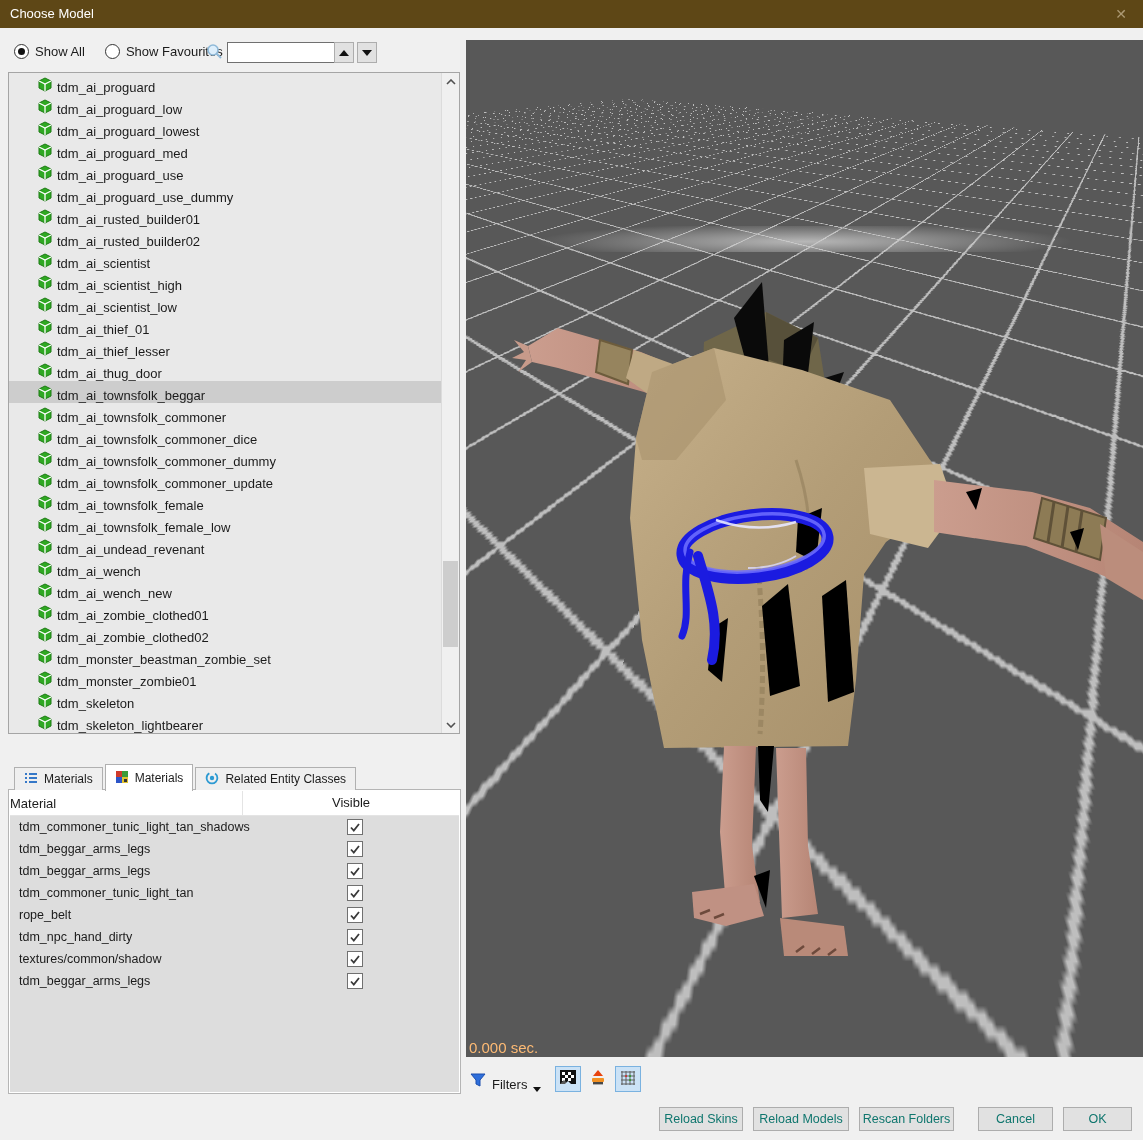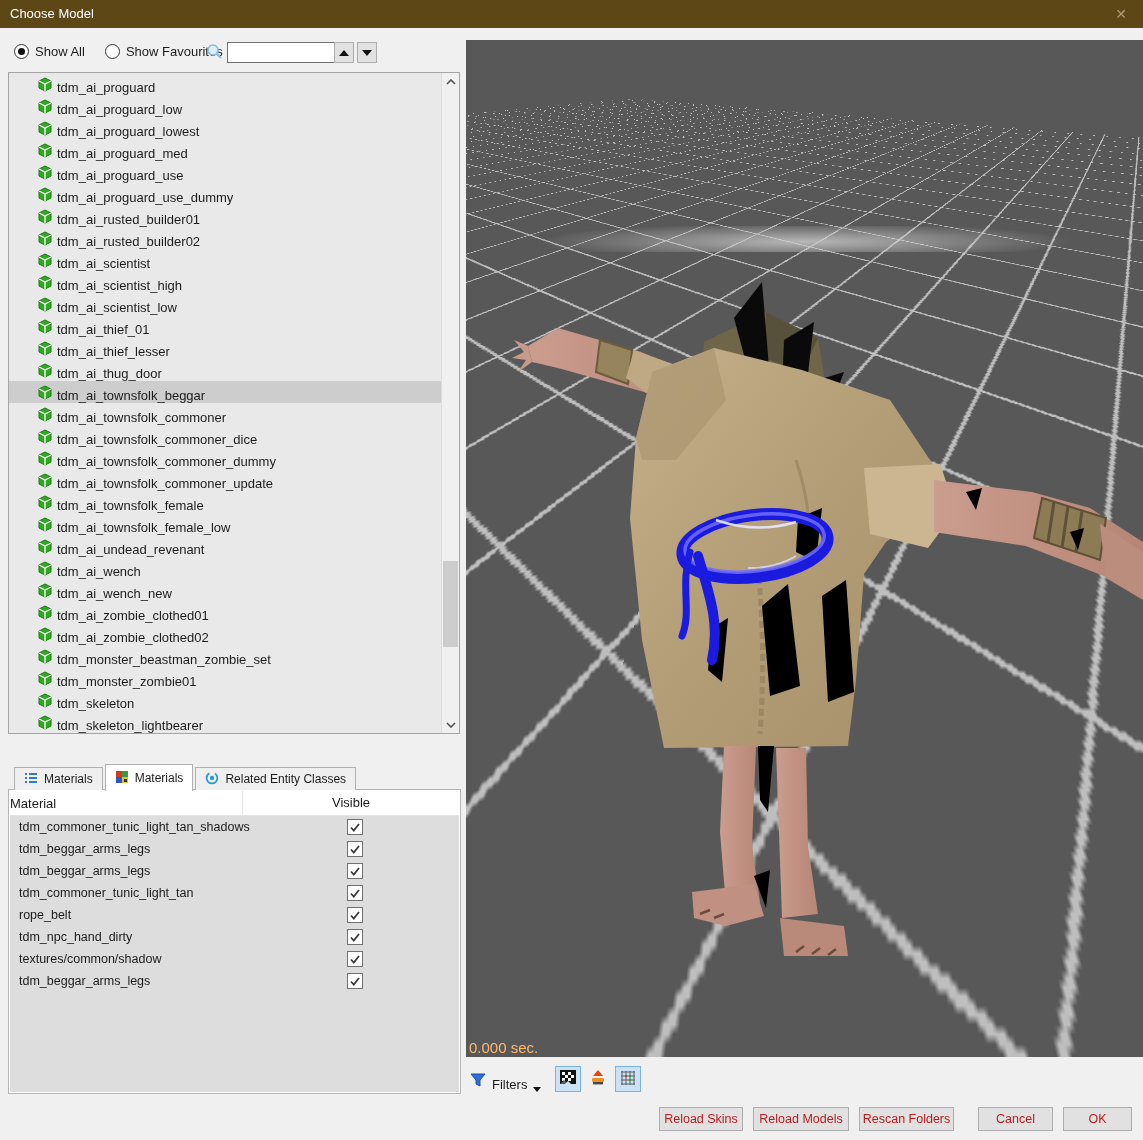--- a/index.html
+++ b/index.html
@@ -63,21 +63,21 @@
   .vp-timer{position:absolute;left:3px;bottom:1px;color:#fdba74;font-size:15px;}
 
   
   .filterbar{position:absolute;left:466px;top:1062px;width:677px;height:30px;display:flex;align-items:flex-end;}
   .filters-label{font-size:13px;margin:0 6px 0 6px;}
   .caret-down{width:0;height:0;border-left:4px solid transparent;border-right:4px solid transparent;border-top:5px solid #111;margin-right:14px;}
   .toggle-btn{width:26px;height:26px;margin-right:4px;display:flex;align-items:center;justify-content:center;background:transparent;border:1px solid transparent;padding:0;}
   .toggle-btn.active{background:#cbe2f6;border:1px solid #7ab2e0;}
 
   
-  .footer-btn{position:absolute;top:1107px;height:24px;background:#e1e1e1;border:1px solid #adadad;font-size:12.5px;font-family:inherit;color:#b91c1c;padding:0;}
+  .footer-btn{position:absolute;top:1107px;height:24px;background:#e1e1e1;border:1px solid #adadad;font-size:12.5px;font-family:inherit;color:#0f766e;padding:0;}
   .fb0{left:659px;width:84px;} .fb1{left:753px;width:96px;} .fb2{left:859px;width:95px;}
   .fb3{left:978px;width:75px;} .fb4{left:1063px;width:69px;}
 </style>
 </head>
 <body>
 
 <div class="stage">
 
   
   <div class="titlebar">

